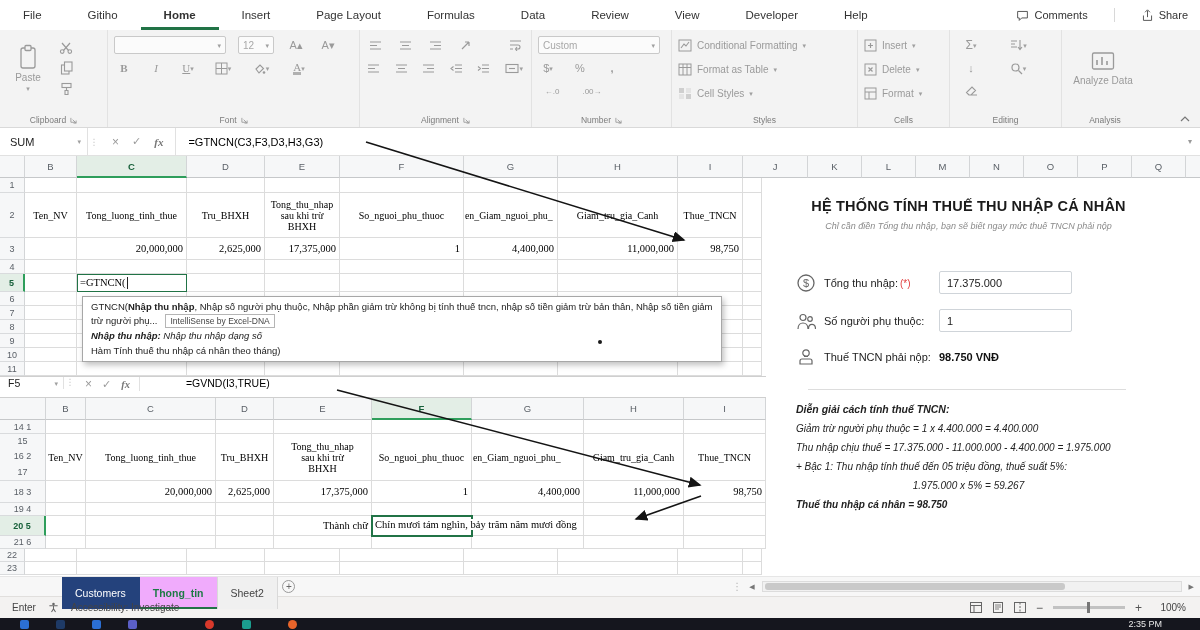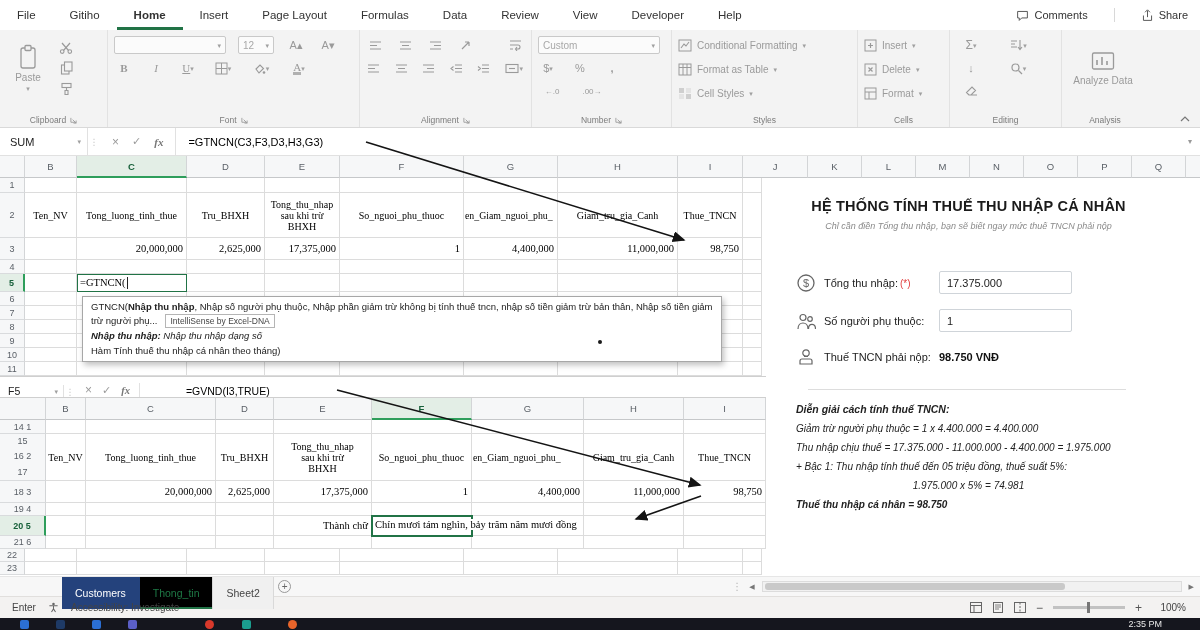--- a/index.html
+++ b/index.html
@@ -2,21 +2,21 @@
 <html><head>
 <meta charset="utf-8">
 <style>
 *{margin:0;padding:0;box-sizing:border-box}
 html,body{width:1200px;height:630px;overflow:hidden}
 body{font-family:"Liberation Sans","DejaVu Sans",sans-serif;background:#fff;color:#222}
 .app{position:relative;width:1200px;height:630px;overflow:hidden}
 
 
 .menubar{height:30px;background:#fff;display:flex;align-items:stretch;font-size:11.5px;color:#333}
-.mitem{padding:0 17px;display:flex;align-items:center;cursor:default}
+.mitem{padding:0 23px;display:flex;align-items:center;cursor:default}
 .mitem.active{font-weight:bold;box-shadow:inset 0 -3px 0 #217346}
 .mright{margin-left:auto;display:flex;align-items:center;gap:26px;padding-right:12px}
 .mbtn{display:flex;align-items:center;gap:5px;font-size:11px;color:#333}
 .vsep{width:1px;height:14px;background:#d8d8d8}
 
 
 .ribbon{height:98px;background:#f3f3f3;border-bottom:1px solid #d9d9d9;display:flex;position:relative}
 .rgroup{position:relative;border-right:1px solid #e2e2e2;padding:5px 6px 15px 6px;display:flex;flex-direction:column;gap:3px}
 .glabel{position:absolute;bottom:2px;left:0;width:100%;text-align:center;font-size:8.5px;color:#7b7b7b;display:flex;justify-content:center;align-items:center;gap:4px}
 .gbody{display:flex;gap:6px}
@@ -34,21 +34,21 @@
 
 .fbar{height:28px;background:#fff;border-bottom:1px solid #e1e1e1;display:flex;align-items:stretch;position:relative;font-size:11px}
 .namebox{width:88px;display:flex;align-items:center;justify-content:space-between;padding:0 6px 0 10px;border-right:1px solid #e1e1e1;color:#222}
 .fsplit{width:12px;display:flex;align-items:center;justify-content:center;color:#c8c8c8;font-size:9px}
 .fbtns{display:flex;align-items:center;gap:13px;padding:0 12px;border-right:1px solid #e1e1e1;color:#9a9a9a}
 .fbx{font-size:12px}
 .fbc{font-size:11px}
 .fbfx{font-style:italic;font-weight:bold;font-family:"Liberation Serif",serif;color:#777}
 .ftext{display:flex;align-items:center;padding-left:12px;color:#000}
 .fchev{position:absolute;right:8px;top:9px;color:#999;font-size:8px}
-.fbar2{position:relative;width:766px;height:22px;background:#fff;border-top:1px solid #cfcfcf;border-bottom:1px solid #cfcfcf;display:flex;align-items:flex-end;font-size:10.5px}
+.fbar2{position:relative;width:766px;height:22px;background:#fff;border-top:1px solid #cfcfcf;border-bottom:1px solid #cfcfcf;display:flex;align-items:flex-start;font-size:10.5px}
 .fbar2 .namebox{width:64px;padding:0 5px 0 8px}
 .fbar2 .fbtns{gap:10px;padding:0 9px}
 .fbar2 .ftext{padding-left:46px}
 
 
 .sheet{position:relative;height:420px;background:#fff;overflow:hidden}
 .r{display:flex}
 .hc{background:#f6f7f8;border-right:1px solid #d3d5d7;border-bottom:1px solid #c6c8ca;color:#5a6067;font-size:9.5px;display:flex;align-items:center;justify-content:center}
 .corner{width:25px}.corner2{width:46px}
 .fillh{flex:1;background:#f6f7f8;border-bottom:1px solid #c6c8ca}
@@ -97,21 +97,21 @@
 .pexpl .t{font-weight:bold;font-size:10.5px}
 .pline{margin-top:9px;line-height:10px}
 .pcenter{text-align:center}
 .pbold{font-weight:bold}
 
 
 .tabbar{height:20px;background:#f7f7f7;display:flex;align-items:stretch;font-size:10.5px;border-top:1px solid #e6e6e6}
 .tabsleft{display:flex;padding-left:62px}
 .tab{display:flex;align-items:center;padding:16px 13px;color:#444;border-right:1px solid #d9d9d9;background:#f0f0f0}
 .tab-cust{background:#24427c;color:#fff;border-right:1px solid #24427c}
-.tab-act{background:#000000;color:#1e7a46;font-weight:normal;box-shadow:inset 0 -2px 0 #217346}
+.tab-act{background:#f0abfc;color:#1e7a46;font-weight:bold;box-shadow:inset 0 -2px 0 #217346}
 .newtab{width:22px;display:flex;align-items:center;justify-content:center;color:#666}
 .newtab span{width:13px;height:13px;border:1px solid #999;border-radius:50%;font-size:10px;line-height:11px;text-align:center;color:#666}
 .tabsright{margin-left:auto;display:flex;align-items:center;gap:7px;padding-right:6px;color:#8a8a8a}
 .tsplit{color:#b5b5b5;font-size:10px}
 .tarrow{font-size:7px;color:#777}
 .htrack{width:420px;height:11px;background:#f1f1f1;border:1px solid #dcdcdc;position:relative}
 .hthumb{position:absolute;left:2px;top:1px;width:300px;height:7px;background:#c9c9c9;border-radius:3px}
 
 
 .status{height:22px;background:#f3f2f1;border-top:1px solid #e1dfdd;display:flex;align-items:center;font-size:10px;color:#444}
@@ -839,21 +839,21 @@
             <span class="plabel"><span>Thuế TNCN phải nộp:</span></span>
             <span class="pvalue">98.750 VNĐ</span>
           </div>
         </div>
         <div class="pdivider"></div>
         <div class="pexpl">
           <div class="t">Diễn giải cách tính thuế TNCN:</div>
           <div class="pline">Giảm trừ người phụ thuộc = 1 x 4.400.000 = 4.400.000</div>
           <div class="pline">Thu nhập chịu thuế = 17.375.000 - 11.000.000 - 4.400.000 = 1.975.000</div>
           <div class="pline">+ Bậc 1: Thu nhập tính thuế đến 05 triệu đồng, thuế suất 5%:</div>
-          <div class="pline pcenter">1.975.000 x 5% = 74.981</div>
+          <div class="pline pcenter">1.975.000 x 5% = 59.267</div>
           <div class="pline pbold">Thuế thu nhập cá nhân = 98.750</div>
         </div>
       </div>
     </div>
   </div>
 
   <div class="tabbar">
     <div class="tabsleft">
       <div class="tab tab-cust">Customers</div>
       <div class="tab tab-act">Thong_tin</div>

